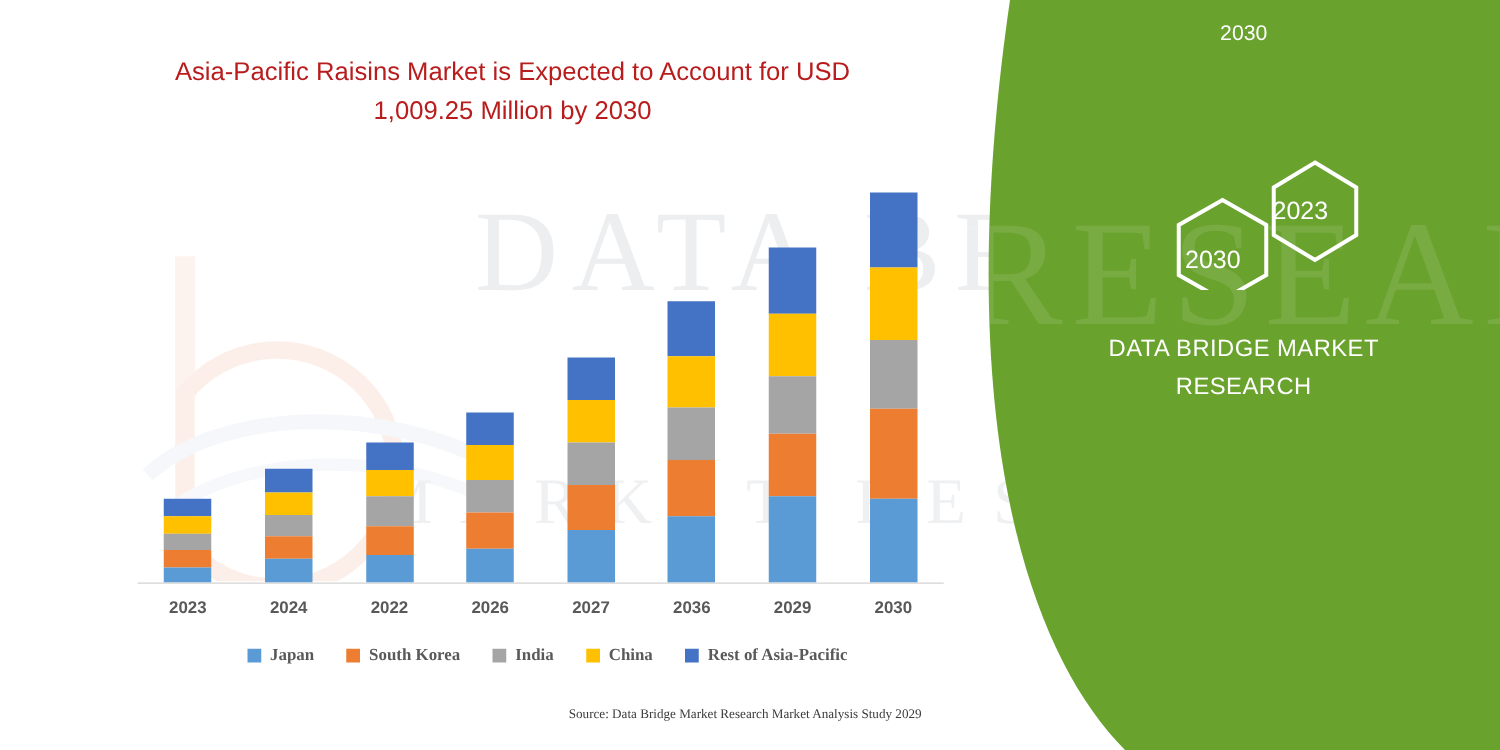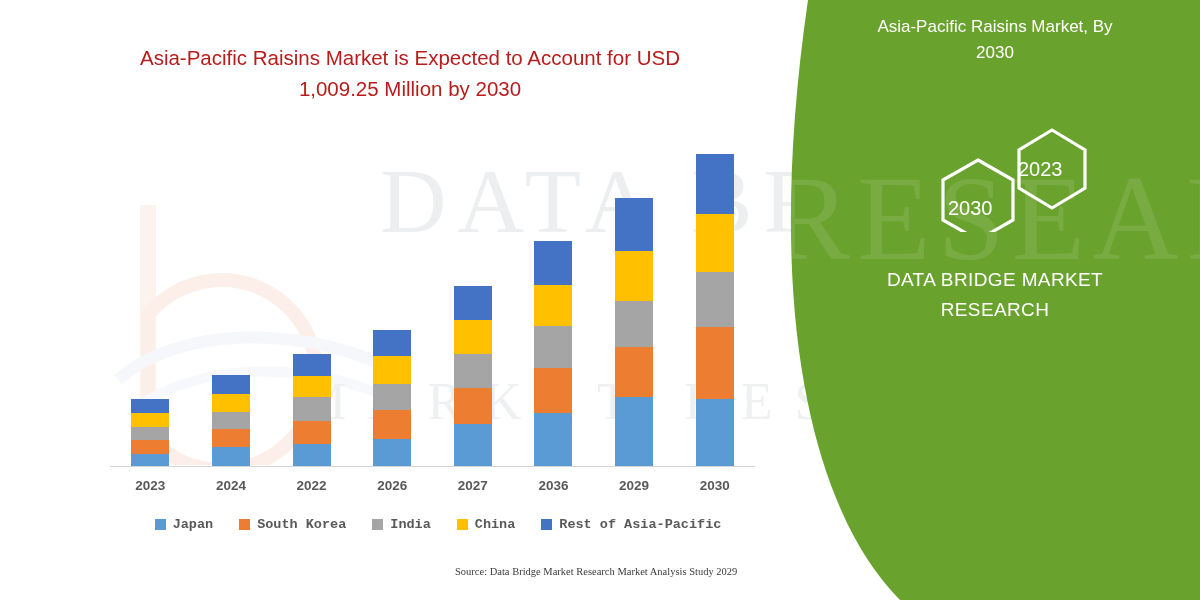--- a/index.html
+++ b/index.html
@@ -85,21 +85,21 @@
   
   .legend {
     position:absolute;
     left:118px; top:512px; width:640px; height:24px;
     display:flex; align-items:center; justify-content:center; gap:26px;
   }
   .legend-item { display:flex; align-items:center; gap:7px; }
   .legend-swatch { width:11px; height:11px; display:block; }
   .legend-label {
     font-size:13.5px; font-weight:bold; color:#595959;
-    font-family:Liberation Mono, monospace; white-space:nowrap;
+    font-family:Liberation Serif, serif; white-space:nowrap;
   }
 
   
   .footer {
     position:absolute; left:0; top:566px; width:900px; height:22px;
     z-index:3;
   }
   .footer-dmca {
     position:absolute; left:96px; top:0;
     font-family:"Liberation Serif", serif;
@@ -297,21 +297,20 @@
 
   <div id="right-pane">
     <svg class="green-shape" viewBox="0 0 420 600" preserveAspectRatio="none">
       <path id="green-path" d="M28 0 L420 0 L420 600 L120 600 C 40 520, -20 330, 28 0 Z" fill="#6AA22E"></path>
     </svg>
 
     <div class="green-content">
       <div class="wm-right">RESEARCH</div>
 
       <div class="panel-title">
-        <div>Asia-Pacific Raisins Market, By</div>
         <div>2030</div>
       </div>
 
       <div class="hex-group">
         <svg viewBox="0 0 200 110" width="200" height="110">
           <polygon points="152,8 185,28 185,66 152,86 119,66 119,28" fill="none" stroke="#ffffff" stroke-width="3.2"></polygon>
           <polygon points="78,38 113,58 113,98 78,118 43,98 43,58" fill="none" stroke="#ffffff" stroke-width="3.2"></polygon>
         </svg>
         <div class="hex-label hex-label-2023">2023</div>
         <div class="hex-label hex-label-2030">2030</div>

